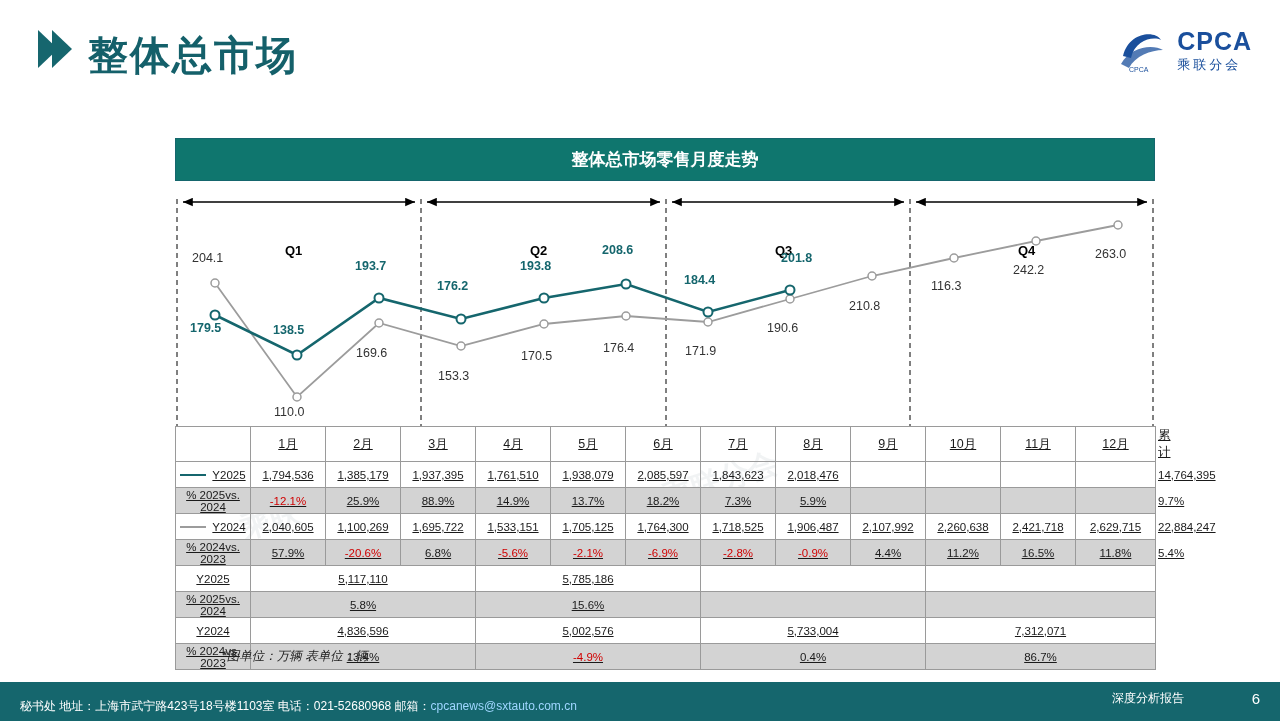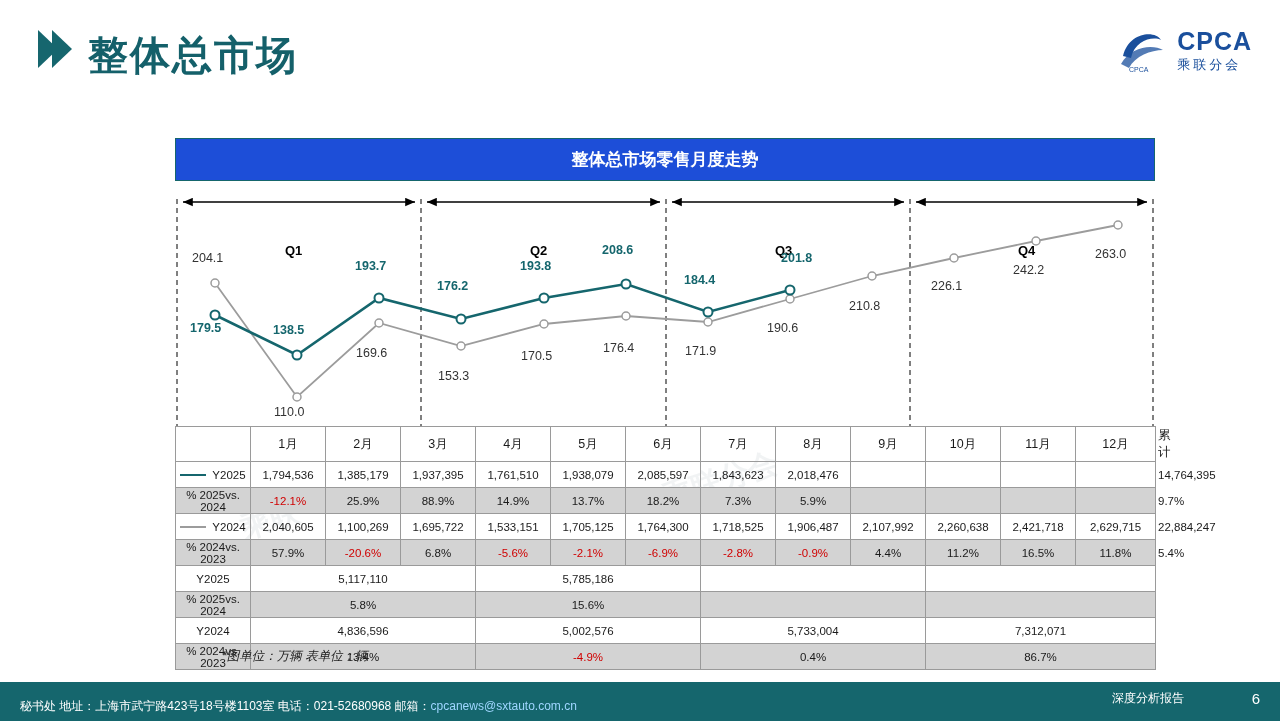--- a/index.html
+++ b/index.html
@@ -18,29 +18,29 @@
   .chev:nth-child(2){margin-left:-6px;}
   .page-title{position:absolute;left:88px;top:28px;font-size:40px;font-weight:bold;color:#14606a;letter-spacing:2px;text-align:right;}
   .logo{position:absolute;right:28px;top:26px;display:flex;align-items:center;gap:8px;}
   .logo-mark{width:54px;height:48px;position:relative;}
   .logo-text{display:flex;flex-direction:column;line-height:1;}
   .logo-cpca{font-size:25px;font-weight:bold;color:#1a4f9c;letter-spacing:1px;}
   .logo-cn{font-size:13px;color:#1a4f9c;margin-top:4px;letter-spacing:3px;}
 
   
   .card{position:absolute;left:175px;top:138px;width:980px;}
-  .card-title{background:#1d4ed8;color:#fff;font-size:17px;font-weight:bold;text-align:center;padding:9px 0;border:1px solid #15666d;}
+  .card-title{background:#0f766e;color:#fff;font-size:17px;font-weight:bold;text-align:center;padding:9px 0;border:1px solid #15666d;}
   .plot{position:relative;height:245px;background:#fff;}
   .plot svg{position:absolute;left:0;top:0;}
   .q-label{position:absolute;font-size:13px;font-weight:bold;color:#000;}
   .pt-label{position:absolute;font-size:12.5px;font-weight:bold;color:#15666d;white-space:nowrap;}
   .pt-label2{position:absolute;font-size:12.5px;color:#333;white-space:nowrap;}
 
   
-  table{border-collapse:collapse;width:980px;table-layout:fixed;}
+  table{border-collapse:collapse;width:980px;table-layout:fixed;text-decoration:underline;}
   td,th{border:1px solid #9a9a9a;font-size:11.5px;text-align:center;height:25px;padding:0 2px;color:#1a1a1a;font-weight:normal;}
   .hdr td{font-size:12.5px;height:27px;}
   .rowlabel{text-align:center;font-size:11.5px;}
   .pct-row td{background:#d3d3d3;}
   .neg{color:#d00000;}
   .series-cell{display:flex;align-items:center;justify-content:center;gap:6px;}
   .sw{display:inline-block;width:26px;height:0;border-top:2.5px solid #15666d;}
   .sw.gray{border-top-color:#9c9c9c;}
   .note{position:absolute;left:222px;top:648px;font-size:12.5px;color:#222;font-style:italic;}
 
@@ -154,21 +154,21 @@
 
     <div class="pt-label2" style="left:17px;top:70px;">204.1</div>
     <div class="pt-label2" style="left:99px;top:224px;">110.0</div>
     <div class="pt-label2" style="left:181px;top:165px;text-align:center;">169.6</div>
     <div class="pt-label2" style="left:263px;top:188px;">153.3</div>
     <div class="pt-label2" style="left:346px;top:168px;text-align:right;">170.5</div>
     <div class="pt-label2" style="left:428px;top:160px;">176.4</div>
     <div class="pt-label2" style="left:510px;top:163px;">171.9</div>
     <div class="pt-label2" style="left:592px;top:140px;">190.6</div>
     <div class="pt-label2" style="left:674px;top:118px;">210.8</div>
-    <div class="pt-label2" style="left:756px;top:98px;">226.1</div>
+    <div class="pt-label2" style="left:756px;top:98px;">116.3</div>
     <div class="pt-label2" style="left:838px;top:82px;">242.2</div>
     <div class="pt-label2" style="left:920px;top:66px;">263.0</div>
   </div>
 
   <table>
     <colgroup>
       <col style="width:75px">
         <col style="width:75px">
         <col style="width:75px">
         <col style="width:75px">

